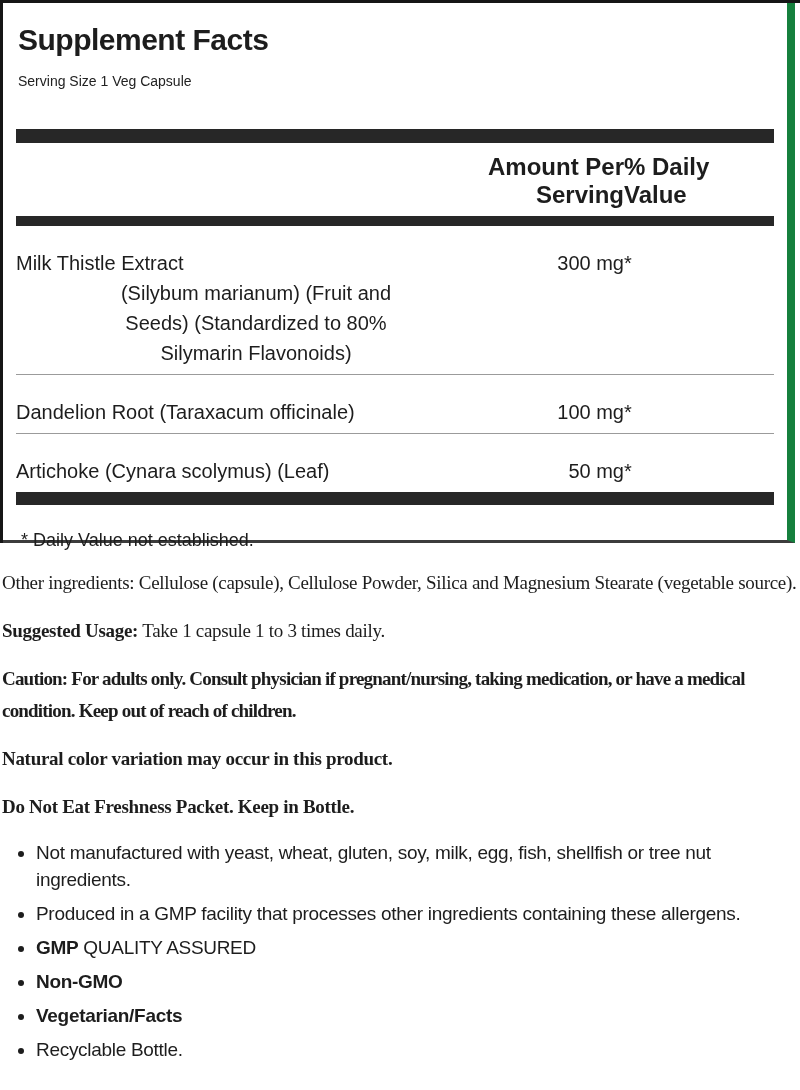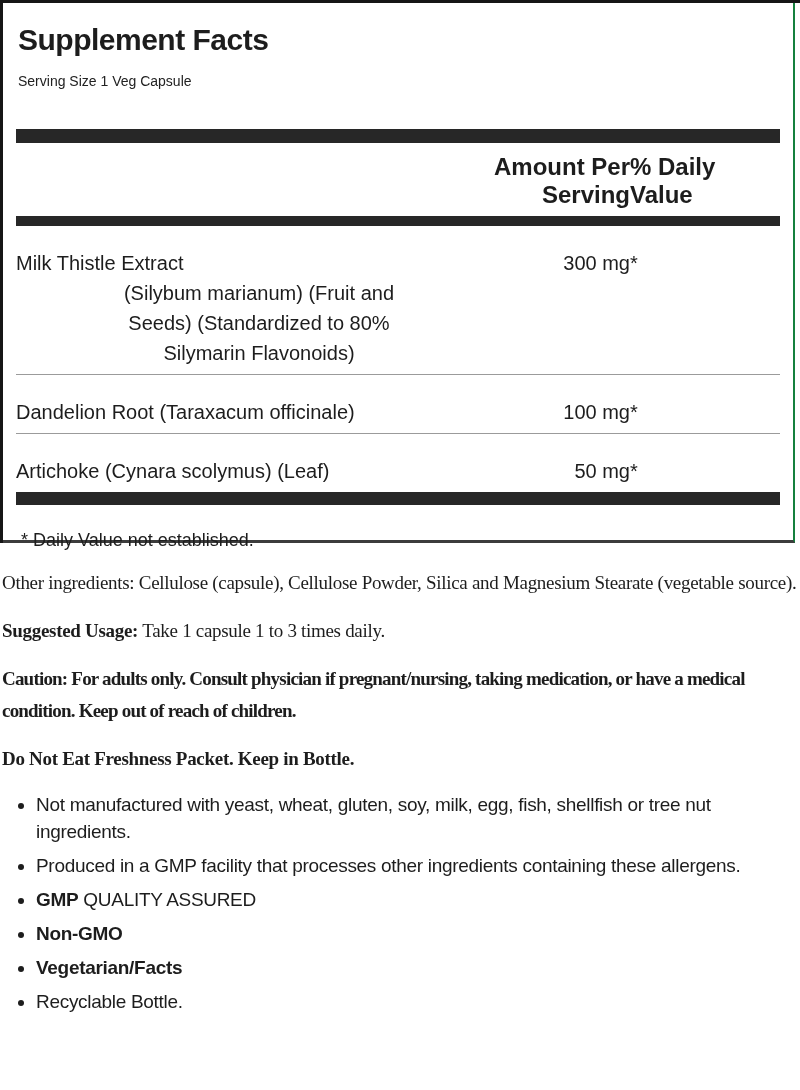--- a/index.html
+++ b/index.html
@@ -9,21 +9,21 @@
     font-family: "Liberation Sans", "DejaVu Sans", sans-serif;
   }
 
   
   .scan { position: relative; width: 800px; height: 543px; }
   .edge-top  { position: absolute; top: 0; left: 0; width: 800px; height: 3px; background: #161616; }
   .edge-left { position: absolute; top: 0; left: 0; width: 3px; height: 543px; background: #161616; }
   .facts-box {
     position: absolute; top: 3px; left: 3px; width: 792px; height: 540px;
     box-sizing: border-box;
-    border-right: 2px solid #15803d;
+    border-right: 8px solid #15803d;
     border-bottom: 3px solid #3c3c3c;
     padding: 0 13px;
     background: #ffffff;
   }
   .sf-title { font-size: 30px; font-weight: bold; letter-spacing: -0.5px; margin: 20px 0 0 2px; }
   .sf-serving { font-size: 14px; margin: 16px 0 0 2px; color: #222; }
 
   .bar { background: #272727; width: 100%; }
   .bar-top    { height: 14px; margin-top: 40px; }
   .bar-mid    { height: 10px; margin-top: 7px; }
@@ -108,20 +108,21 @@
   </div>
 </div>
 
 <div class="lower">
   <p>Other ingredients: Cellulose (capsule), Cellulose Powder, Silica and Magnesium Stearate (vegetable source).</p>
 
   <p><b>Suggested Usage:</b><span> Take 1 capsule 1 to 3 times daily.</span></p>
 
   <p class="bold-para caution">Caution: For adults only. Consult physician if pregnant/nursing, taking medication, or have a medical condition. Keep out of reach of children.</p>
 
+  <p class="bold-para">Natural color variation may occur in this product.</p>
 
   <p class="bold-para">Do Not Eat Freshness Packet. Keep in Bottle.</p>
 
   <ul class="notes">
     <li><span>Not manufactured with yeast, wheat, gluten, soy, milk, egg, fish, shellfish or tree nut ingredients.</span></li>
     <li><span>Produced in a GMP facility that processes other ingredients containing these allergens.</span></li>
     <li><b>GMP</b><span> QUALITY ASSURED</span></li>
     <li><b>Non-GMO</b></li>
     <li><b>Vegetarian/Facts</b></li>
     <li><span>Recyclable Bottle.</span></li>

